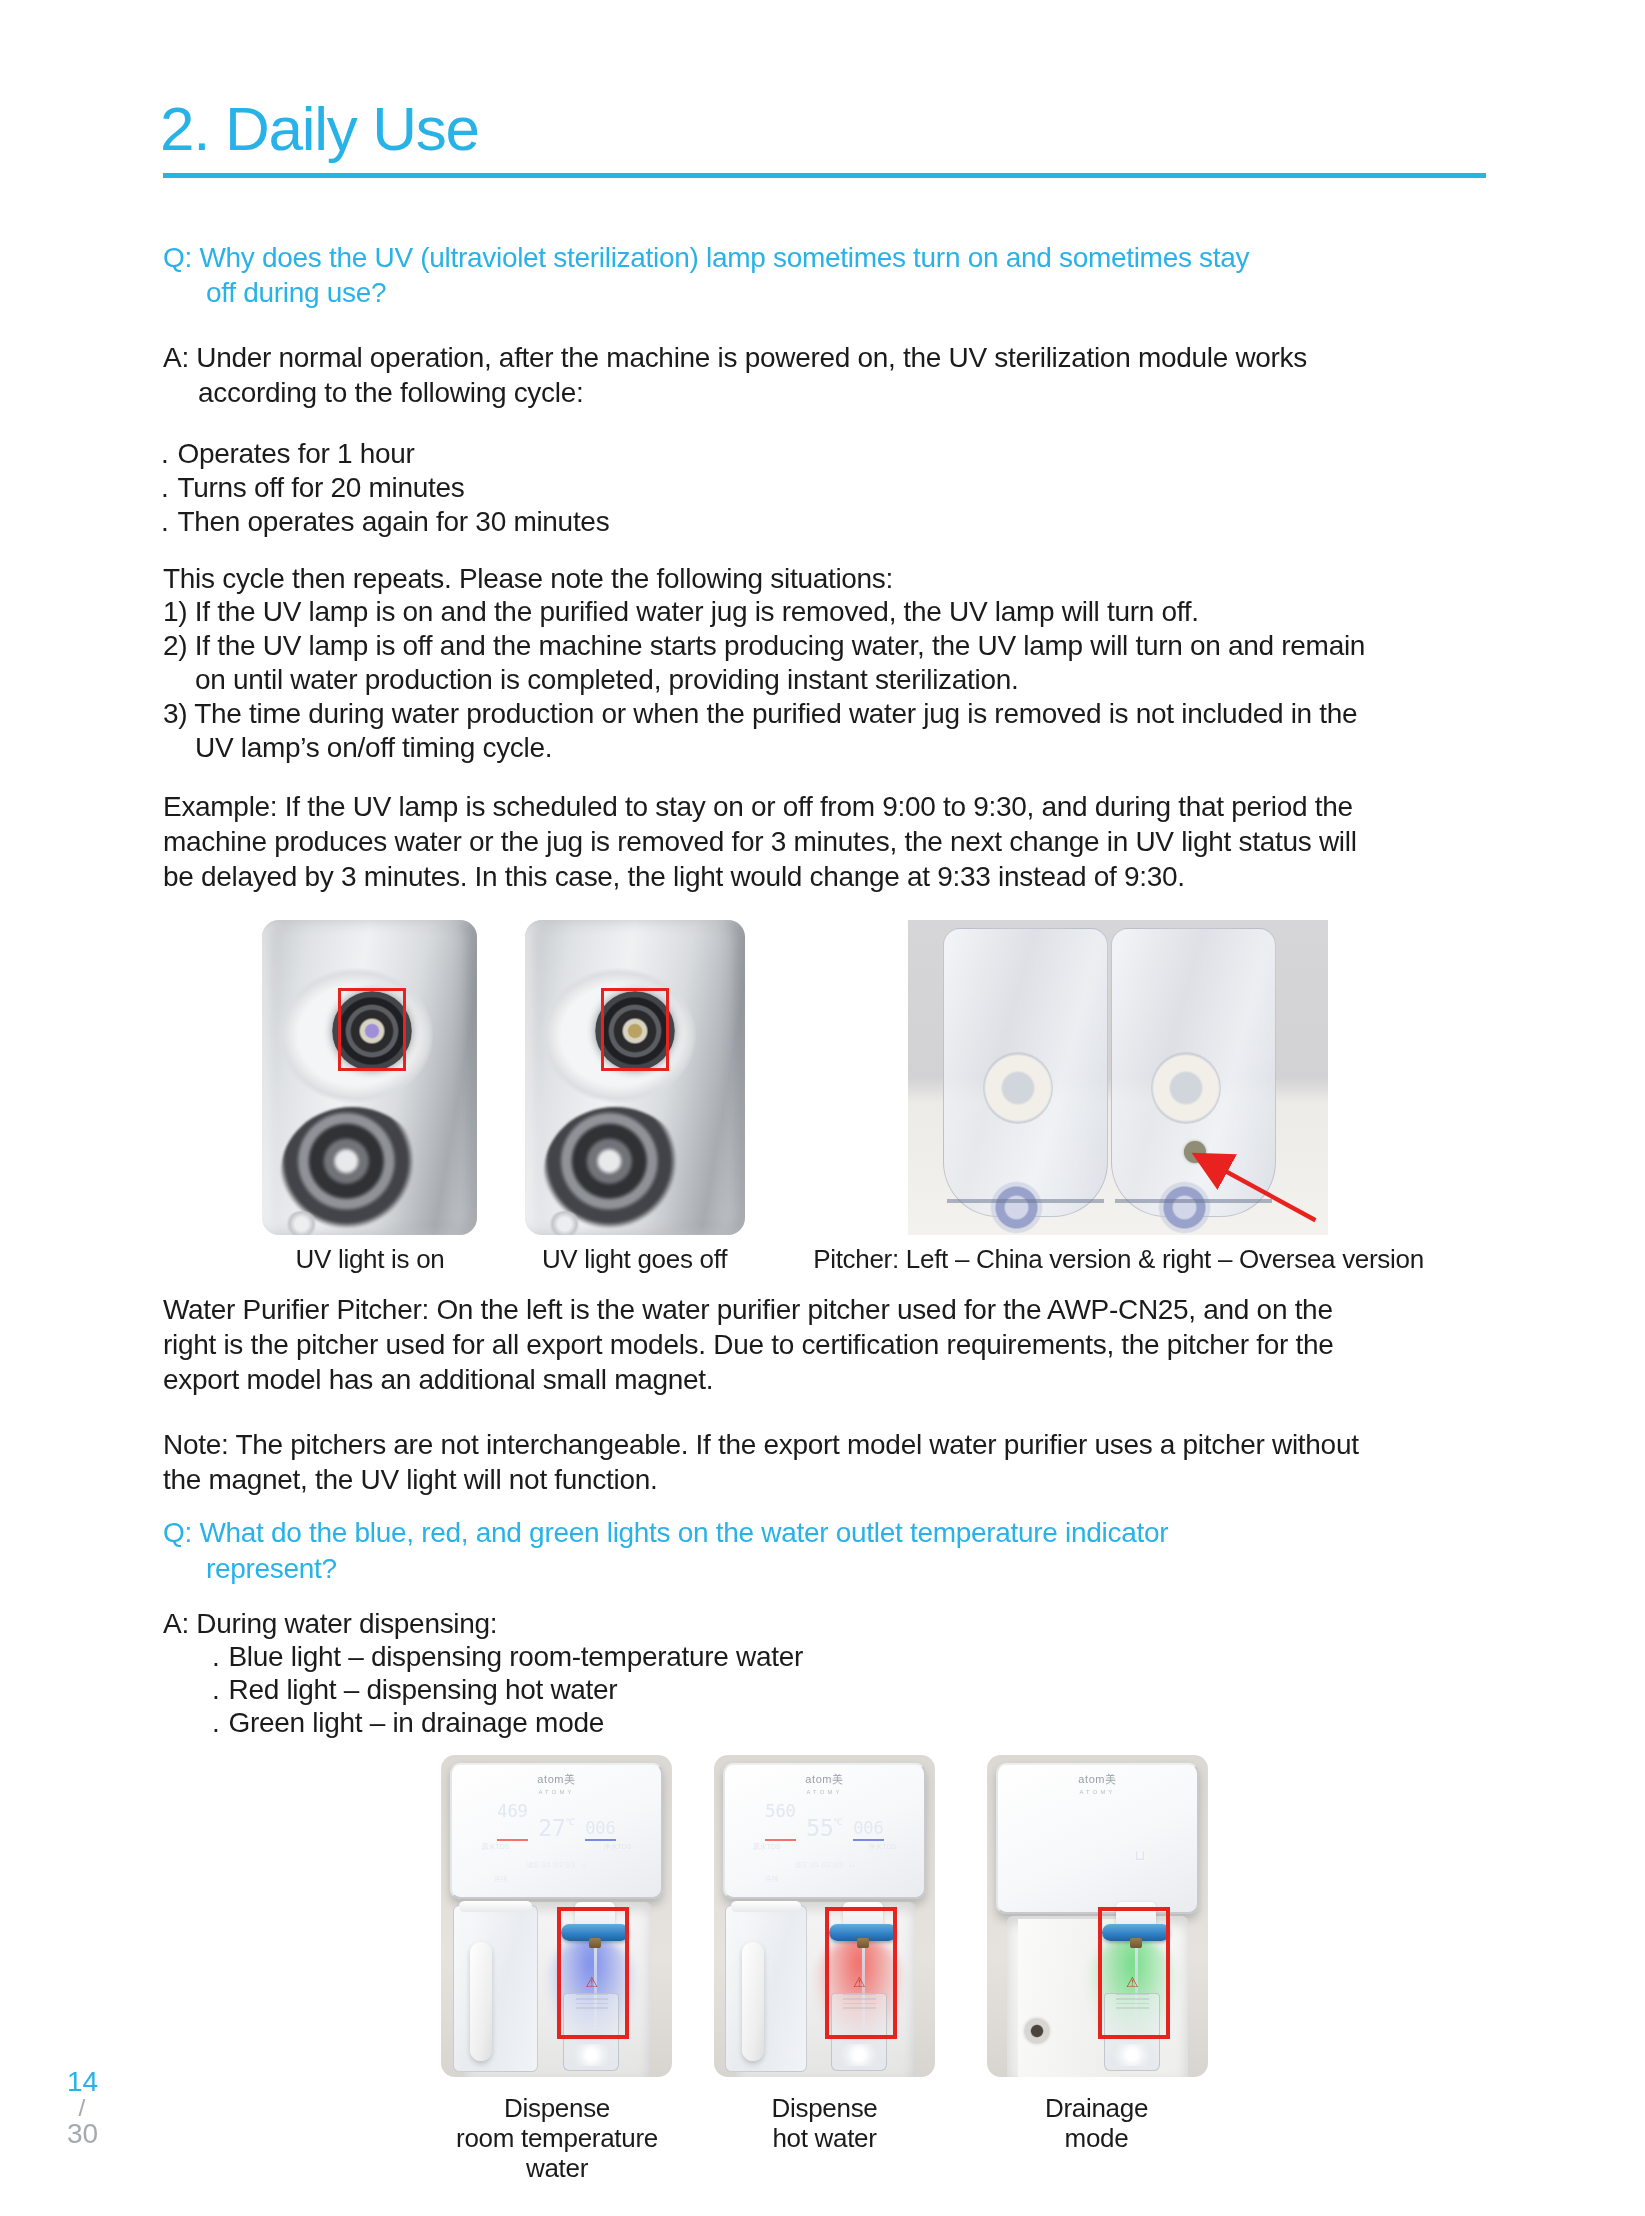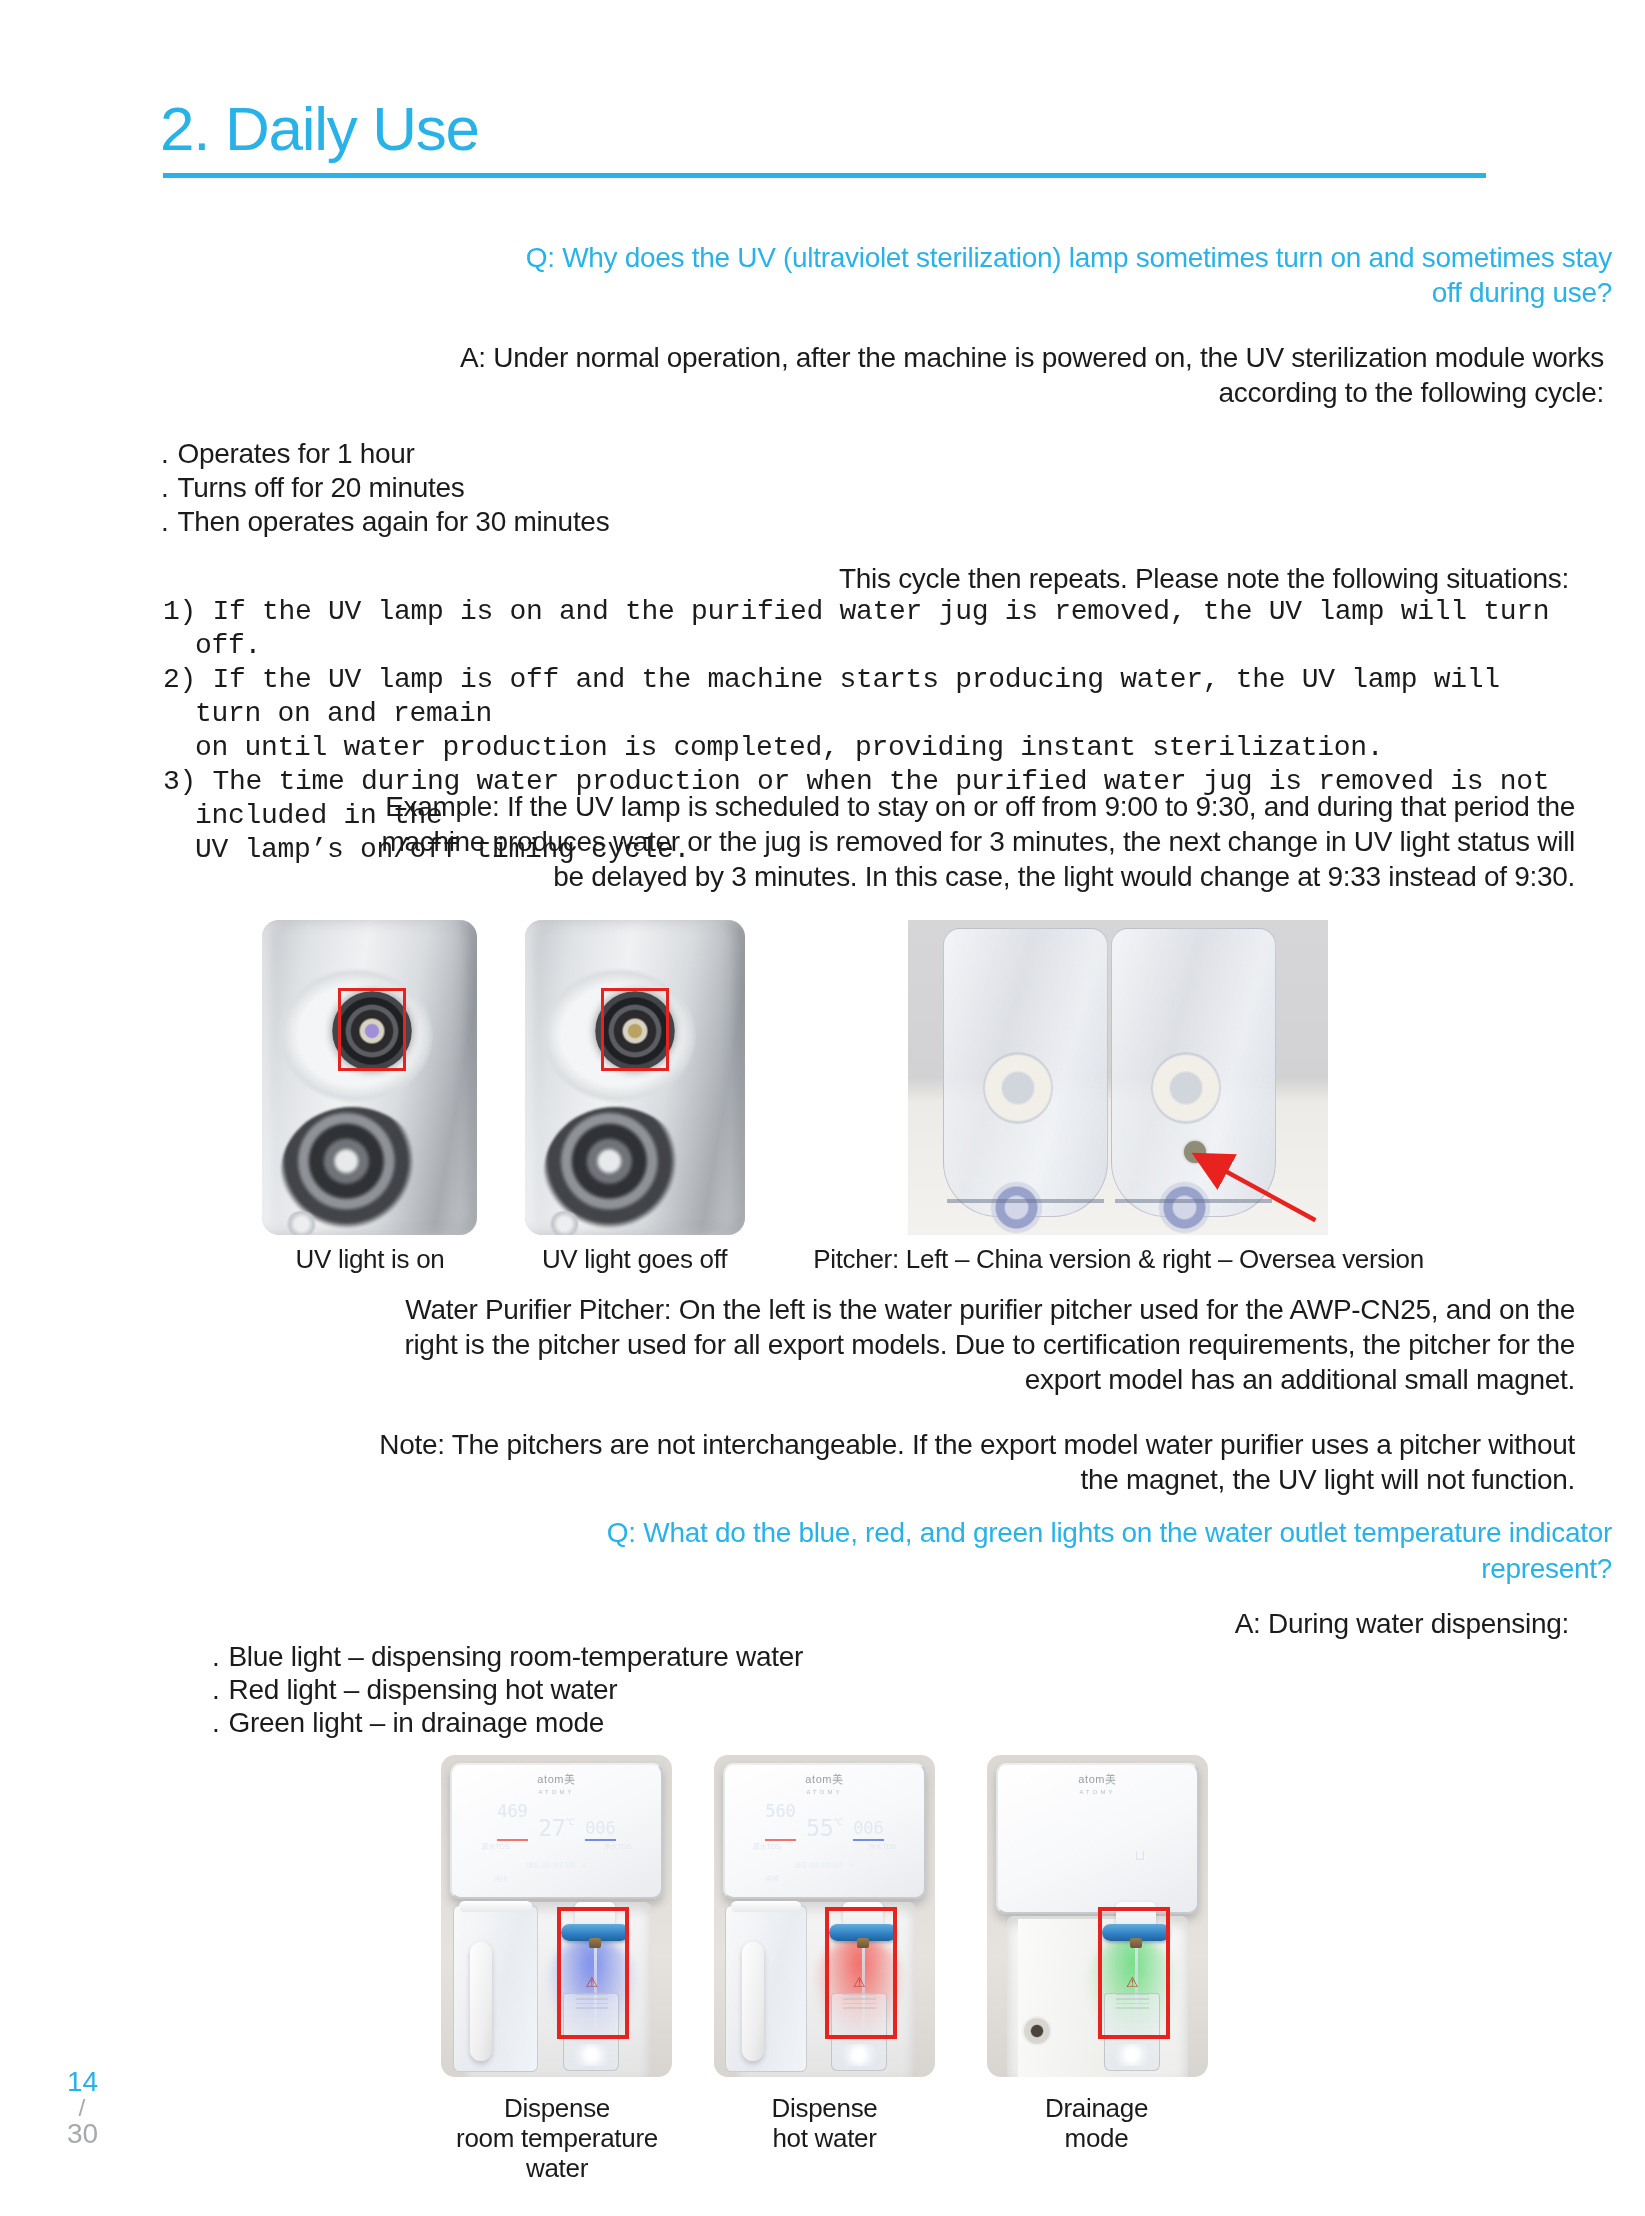--- a/index.html
+++ b/index.html
@@ -4,30 +4,30 @@
 <style>
   html,body{margin:0;padding:0;background:#ffffff;}
   .page{
     position:relative;width:1646px;height:2216px;background:#ffffff;overflow:hidden;
     font-family:"Liberation Sans",sans-serif;color:#1b1b1b;
   }
   .abs{position:absolute;}
   
   .title{left:160px;top:97px;font-size:62px;line-height:64px;letter-spacing:-1.3px;color:#29b2e8;font-weight:400;}
   .rule{left:163px;top:173px;width:1323px;height:4.5px;background:#29b2e8;}
-  .para{font-size:28px;line-height:35px;letter-spacing:-0.3px;white-space:pre-line;text-align:right;}
+  .para{font-size:28px;line-height:35px;letter-spacing:-0.3px;white-space:pre-line;}
   .cyan{color:#29b2e8;}
   .q1{left:163px;top:240px;width:1406px;padding-left:43px;text-indent:-43px;}
   .a1{left:163px;top:340px;width:1406px;padding-left:35px;text-indent:-35px;}
   .bullets{left:161px;top:437px;}
   .bullet-item{font-size:28px;line-height:34px;letter-spacing:-0.3px;}
   .b-dot{display:inline-block;margin-right:9px;}
   .repeat{left:163px;top:561px;width:1406px;}
   .situations{left:163px;top:595px;width:1412px;}
-  .sit{font-size:28px;line-height:34px;letter-spacing:-0.3px;padding-left:32px;text-indent:-32px;white-space:pre-line;font-family:Liberation Mono, monospace;}
+  .sit{font-size:28px;line-height:34px;letter-spacing:-0.3px;padding-left:32px;text-indent:-32px;white-space:pre-line;}
   .example{left:163px;top:789px;width:1412px;}
   .pitcher-para{left:163px;top:1292px;width:1412px;}
   .note-para{left:163px;top:1427px;width:1412px;}
   .q2{left:163px;top:1515px;width:1406px;padding-left:43px;text-indent:-43px;line-height:36px;}
   .a2intro{left:163px;top:1606px;width:1406px;}
   .bullets2{left:173px;top:1640px;margin-left:39px;}
   .bullet-item2{font-size:28px;line-height:33px;letter-spacing:-0.3px;}
   
   .fig-cap{top:1244px;font-size:26px;line-height:30px;text-align:center;letter-spacing:-0.3px;}
   .capA{left:256px;width:228px;}

